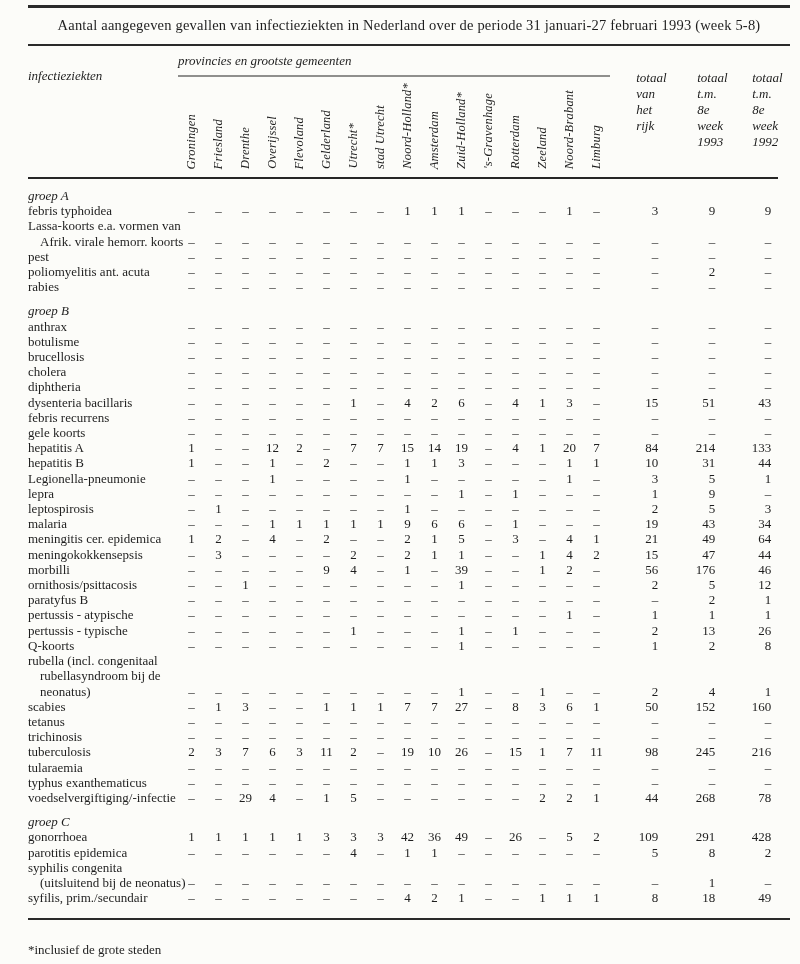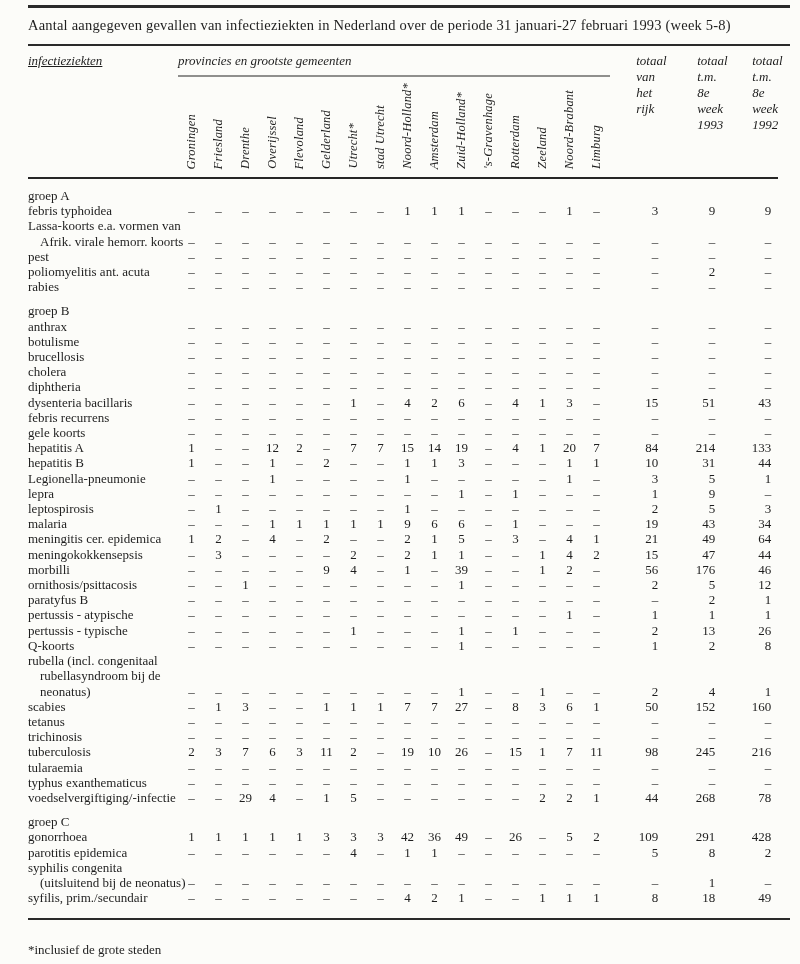--- a/index.html
+++ b/index.html
@@ -8,45 +8,45 @@
     position:relative;
     width:800px; height:964px;
     box-sizing:border-box;
     background:#fcfcf9;
     color:#1e1e1e;
     font-family:"Liberation Serif", serif;
     padding:5px 10px 0 28px;
     overflow:hidden;
   }
   .rule-top    { border-top:3px solid #2a2a2a; }
-  .page-title  { font-size:14.5px; padding:9px 0 10px 0; letter-spacing:0.2px; }
+  .page-title  { font-size:14.5px; padding:9px 0 10px 0; letter-spacing:0.2px;text-align:center; }
   .rule-title  { border-top:2px solid #2a2a2a; }
 
   table { border-collapse:collapse; table-layout:fixed; width:750px; }
   th, td { padding:0; margin:0; font-weight:normal; }
 
   
   thead th { text-align:left; font-style:italic; font-size:13px; }
-  .lbl-hdr  { vertical-align:top; padding-top:7px; border-bottom:2.5px solid #262626;text-decoration:underline; }
+  .lbl-hdr  { vertical-align:top; padding-top:22px; border-bottom:2.5px solid #262626; }
   .prov-hdr { vertical-align:top; padding-top:7px; height:22px;
               border-bottom:2px solid #8f8f8d; }
-  .tot-hdr  { vertical-align:top; padding-top:7px; line-height:16px;
+  .tot-hdr  { vertical-align:top; padding-top:24px; line-height:16px;
               border-bottom:2.5px solid #262626; }
   .tot-hdr-0 { padding-left:26px; }
   .tot-hdr-1 { padding-left:27px; }
   .tot-hdr-2 { padding-left:30px; }
   .prov-col { height:96px; vertical-align:bottom; text-align:center;
               padding-bottom:4px; border-bottom:2.5px solid #262626; }
   .rot { display:inline-block; writing-mode:vertical-rl; transform:rotate(180deg);
          font-style:italic; font-size:12.5px; line-height:1; white-space:nowrap;
          letter-spacing:0.2px; }
 
   
   tbody td { font-size:13px; line-height:15.2px; vertical-align:bottom; }
-  .group-cell { padding-top:9px; }
+  .group-cell { font-style:italic; padding-top:9px; }
   .lbl .line  { white-space:nowrap; }
   .lbl .cont  { padding-left:12px; }
   .val  { text-align:center; }
   .tot  { text-align:right; }
   .tot-0 { padding-right:12px; }
   .tot-1 { padding-right:7px; }
   .tot-2 { padding-right:7px; }
 
   
   .rule-bottom { border-top:2px solid #2a2a2a; margin-top:13px; width:762px; }

